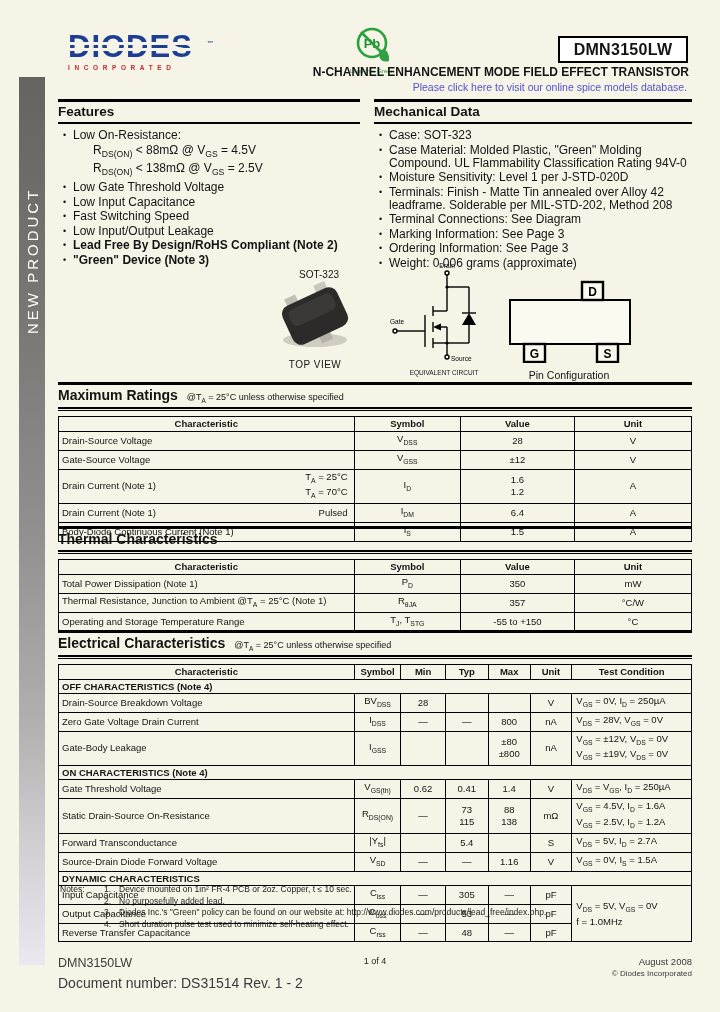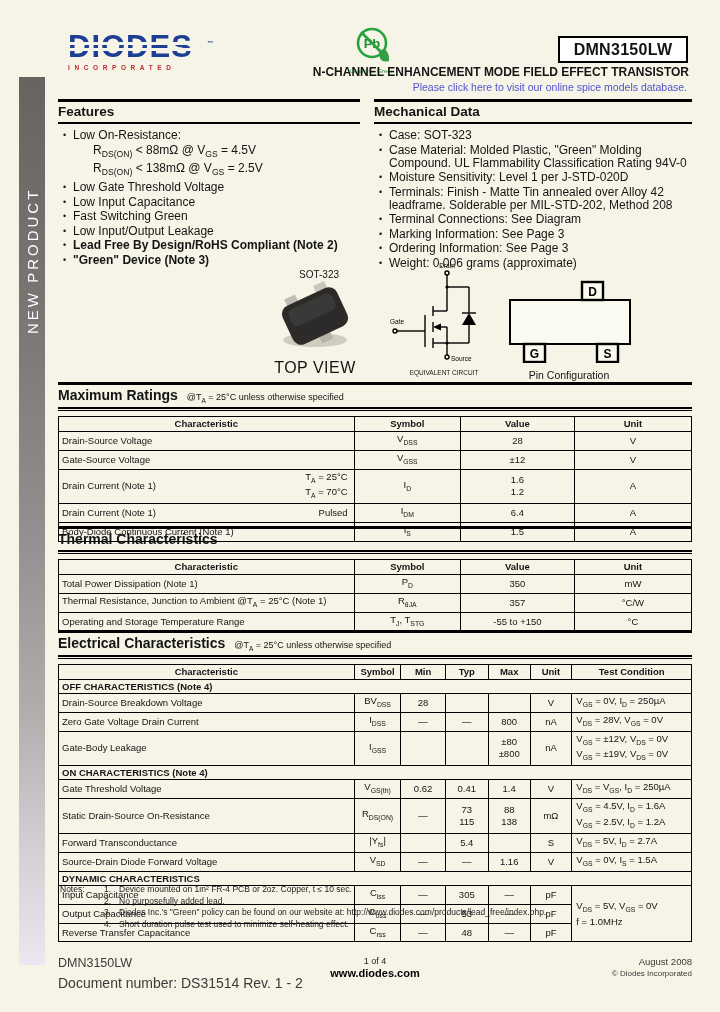--- a/index.html
+++ b/index.html
@@ -37,21 +37,21 @@
   .li{display:flex;margin-bottom:1.5px}
   .li::before{content:"•";width:10px;margin-left:5px;flex:none;font-size:9px}
   .li.sub::before{content:"";width:0}
   .li.sub{padding-left:30px}
   .li.b{font-weight:bold}
   .li>span{flex:1;padding-right:2px}
 
   
   .sot{position:absolute;left:299px;top:269px;font-size:10px}
   .topview{position:absolute;left:268px;top:280px;width:94px;text-align:center}
-  .tv-cap{font-size:16px;margin-top:1px;letter-spacing:.5px}
+  .tv-cap{font-size:10px;margin-top:1px;letter-spacing:.5px}
   .circ{position:absolute;left:388px;top:261px;width:112px;text-align:center}
   .circ-cap{font-size:6.5px;margin-top:0}
   .pincfg{position:absolute;left:493px;top:275px;width:152px;text-align:center}
   .pin-cap{font-size:10.5px;margin-top:2px}
   svg text{font-family:"Liberation Sans",sans-serif}
 
   
   .block{position:absolute;left:58px;width:634px}
   #mr{top:382px}#th{top:526px}#ec{top:630px}
   .bighead{padding:2px 0 3px;font-size:14px;font-weight:bold}
@@ -126,21 +126,21 @@
     <li class="li sub">
         <span>R<sub>DS(ON)</sub> &lt; 138mΩ @ V<sub>GS</sub> = 2.5V</span>
       </li>
     <li class="li">
         <span>Low Gate Threshold Voltage</span>
       </li>
     <li class="li">
         <span>Low Input Capacitance</span>
       </li>
     <li class="li">
-        <span>Fast Switching Green</span>
+        <span>Fast Switching Speed</span>
       </li>
     <li class="li">
         <span>Low Input/Output Leakage</span>
       </li>
     <li class="li b">
         <span>Lead Free By Design/RoHS Compliant (Note 2)</span>
       </li>
     <li class="li b">
         <span>"Green" Device (Note 3)</span>
       </li>
@@ -489,19 +489,18 @@
   </div>
 </div>
 
 <div class="footer">
   <div class="f-left">
     <div class="f-part">DMN3150LW</div>
     <div class="f-doc">Document number: DS31514 Rev. 1 - 2</div>
   </div>
   <div class="f-center">
     <div>1 of 4</div>
-    <div class="f-site">www.diodes.com</div>
   </div>
   <div class="f-right">
     <div>August 2008</div>
     <div class="f-copy">© Diodes Incorporated</div>
   </div>
 </div>
 
 </body></html>

